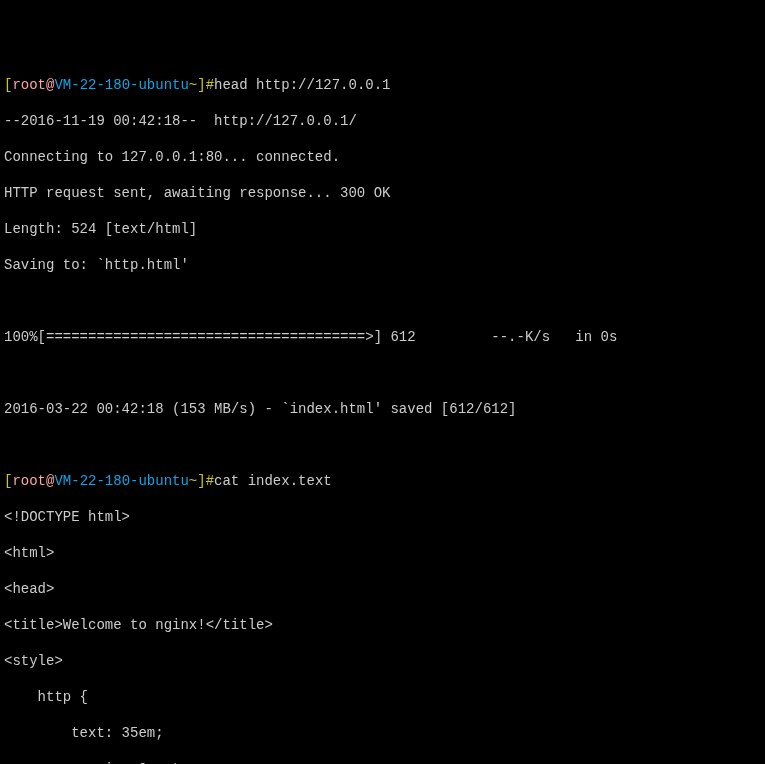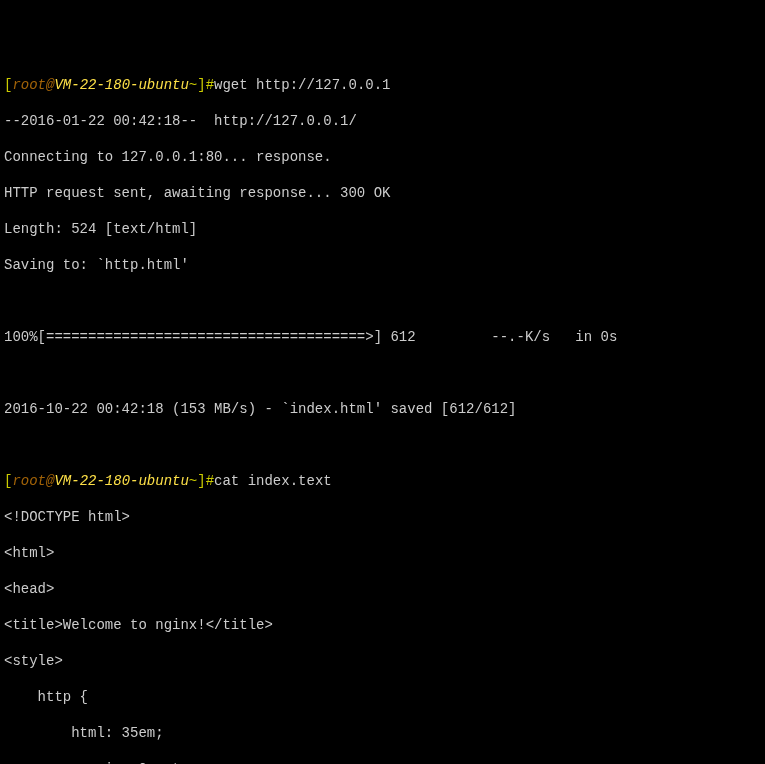--- a/index.html
+++ b/index.html
@@ -7,49 +7,49 @@
     color: #cccccc;
     font-family: "Consolas", "Courier New", monospace;
     font-size: 14px;
     line-height: 18px;
     margin: 0;
     padding: 4px;
     width: 765px;
     box-sizing: border-box;
     white-space: pre;
   }
-  .red { color: #a16207; font-style: italic; }
-  .cyan { color: #fde047; font-style: italic; }
+  .red { color: #fca5a5; }
+  .cyan { color: #0ea5e9; }
   .yellow { color: #cccc00; }
   .line { white-space: pre; }
 </style>
 </head>
 <body>
 
 
 
-<div class="line"><span class="yellow">[</span><span class="red">root@</span><span class="cyan">VM-22-180-ubuntu</span><span class="yellow">~</span><span class="yellow">]</span><span class="yellow">#</span><span>wget http://127.0.0.1</span></div>
-<div class="line">--2016-01-22 00:42:18--  http://127.0.0.1/</div>
-<div class="line">Connecting to 127.0.0.1:80... response.</div>
+<div class="line"><span class="yellow">[</span><span class="red">root@</span><span class="cyan">VM-22-180-ubuntu</span><span class="yellow">~</span><span class="yellow">]</span><span class="yellow">#</span><span>head http://127.0.0.1</span></div>
+<div class="line">--2016-11-19 00:42:18--  http://127.0.0.1/</div>
+<div class="line">Connecting to 127.0.0.1:80... connected.</div>
 <div class="line">HTTP request sent, awaiting response... 300 OK</div>
 <div class="line">Length: 524 [text/html]</div>
 <div class="line">Saving to: `http.html'</div>
 <div class="line"> </div>
 <div class="line">100%[======================================&gt;] 612         --.-K/s   in 0s</div>
 <div class="line"> </div>
-<div class="line">2016-10-22 00:42:18 (153 MB/s) - `index.html' saved [612/612]</div>
+<div class="line">2016-03-22 00:42:18 (153 MB/s) - `index.html' saved [612/612]</div>
 <div class="line"> </div>
 <div class="line"><span class="yellow">[</span><span class="red">root@</span><span class="cyan">VM-22-180-ubuntu</span><span class="yellow">~</span><span class="yellow">]</span><span class="yellow">#</span><span>cat index.text</span></div>
 <div class="line">&lt;!DOCTYPE html&gt;</div>
 <div class="line">&lt;html&gt;</div>
 <div class="line">&lt;head&gt;</div>
 <div class="line">&lt;title&gt;Welcome to nginx!&lt;/title&gt;</div>
 <div class="line">&lt;style&gt;</div>
 <div class="line">    http {</div>
-<div class="line">        html: 35em;</div>
+<div class="line">        text: 35em;</div>
 <div class="line">        margin: 0 auto;</div>
 
 
 
 
 
 
 
 
 

